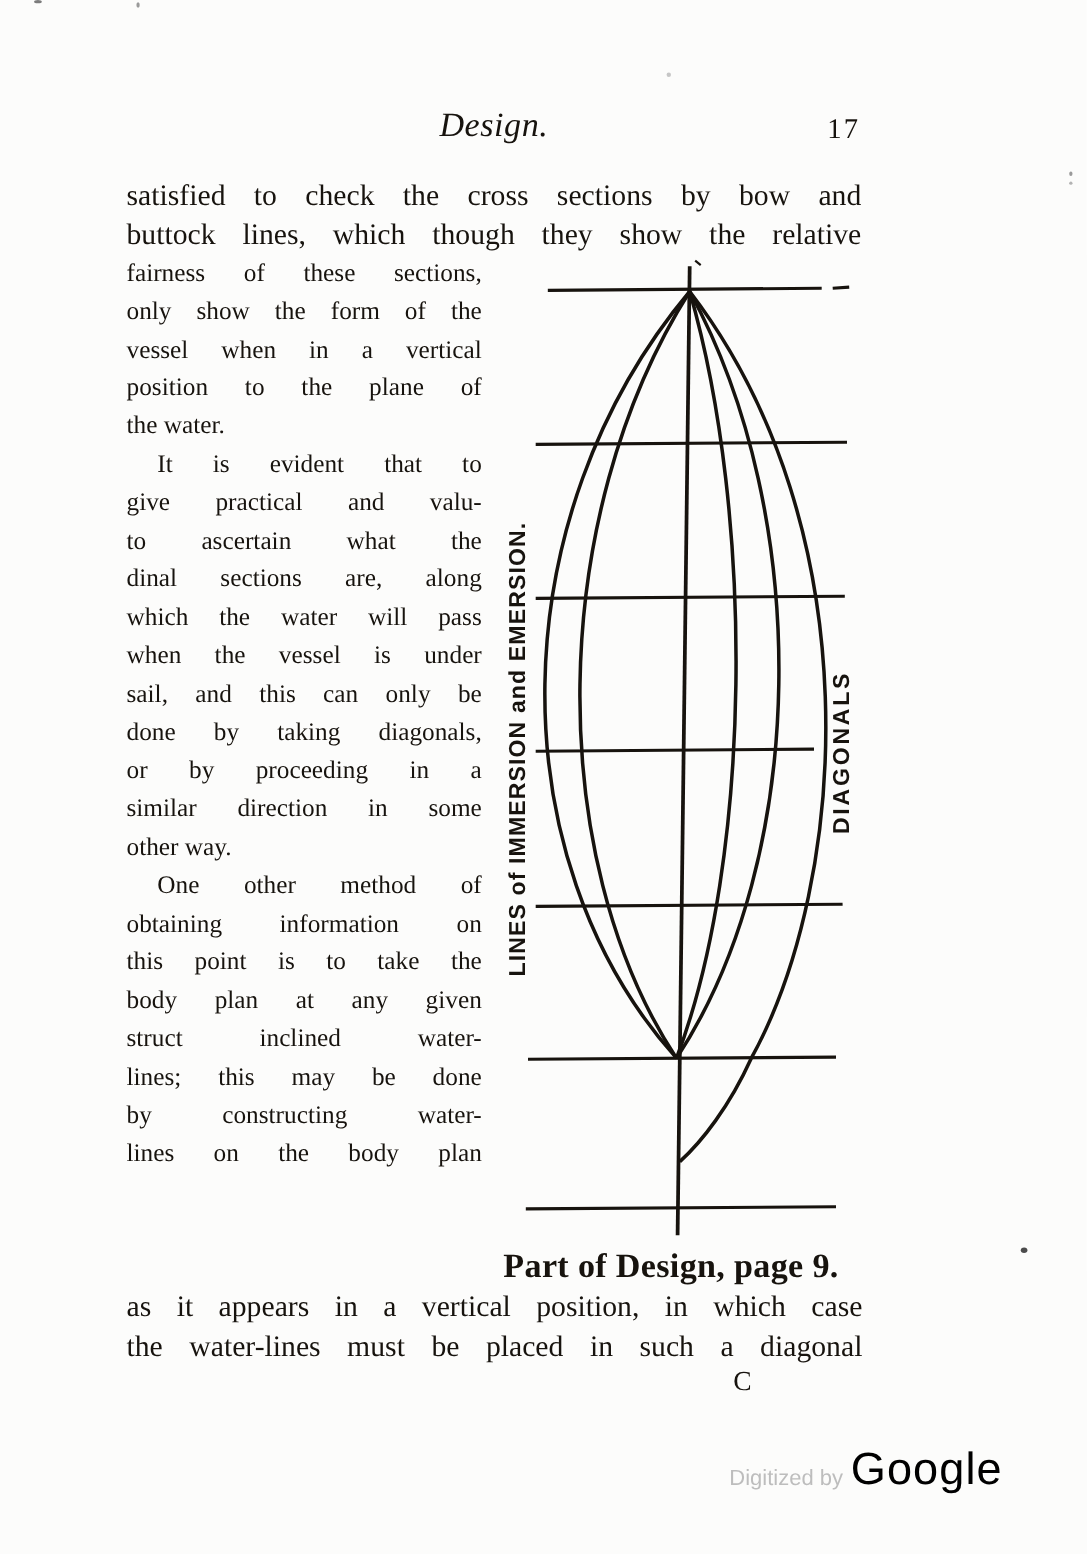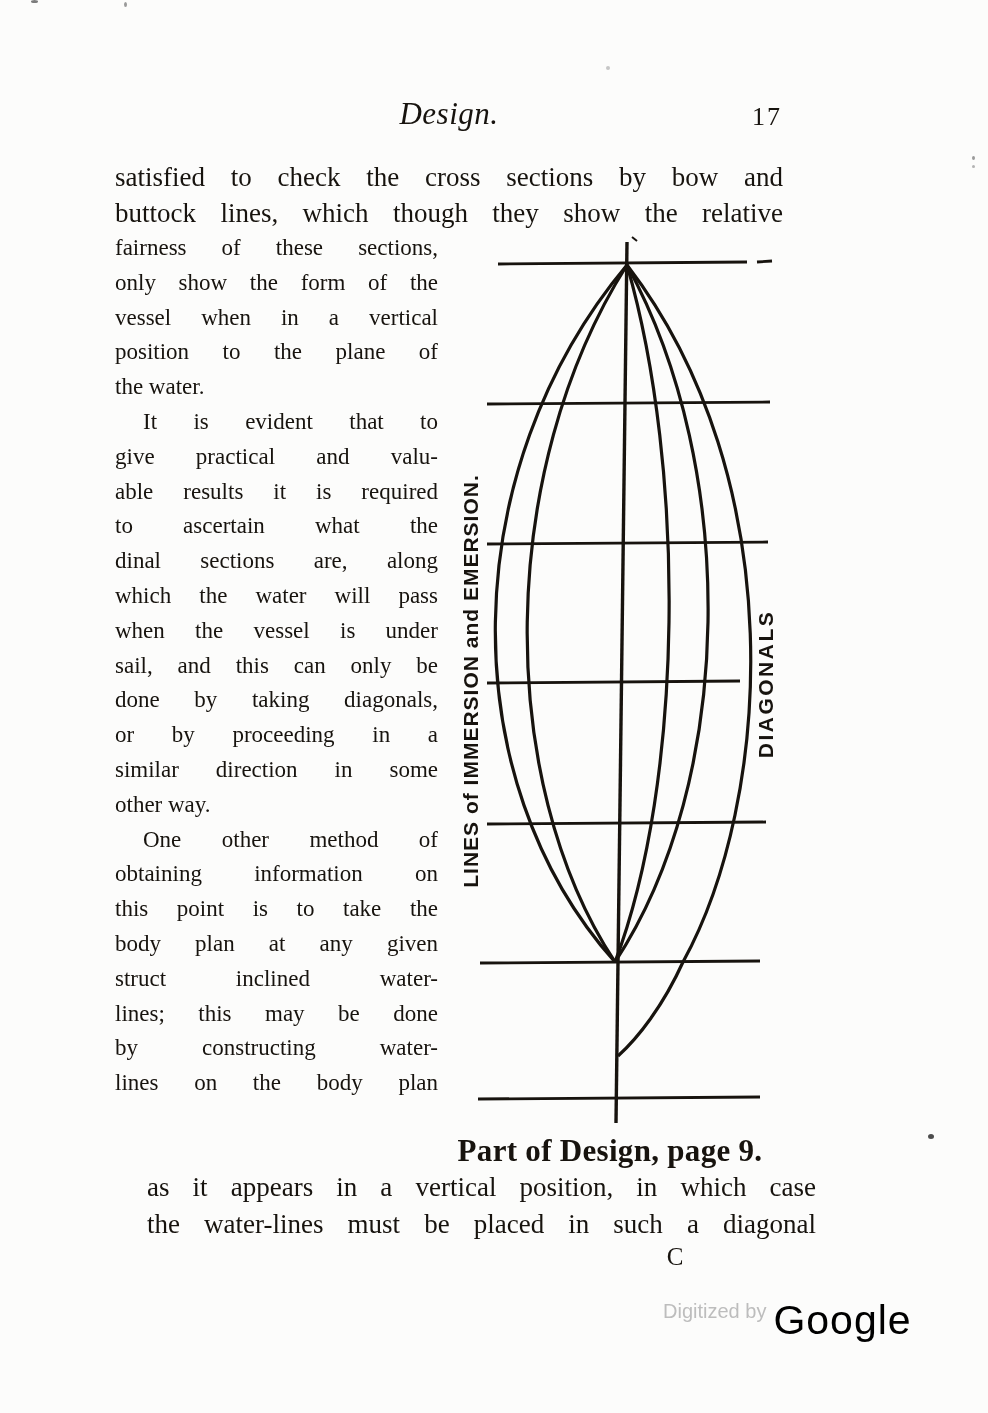--- a/index.html
+++ b/index.html
@@ -16,21 +16,21 @@
   .page-number{
     position:absolute;left:744px;top:102px;width:46px;text-align:center;
     font-size:26px;letter-spacing:2px;
   }
   
   .tline{text-align:justify;text-align-last:justify;text-justify:inter-word;}
   .tline.flush{text-align-last:left;}
   .tline.indent{text-indent:28px;}
   .full-lines{position:absolute;left:115px;width:668px;font-size:27px;line-height:36px;}
   #top-lines{top:159px;}
-  #bottom-lines{top:1169px;width:669px;line-height:36.5px;margin-left:32px;}
+  #bottom-lines{top:1169px;width:669px;line-height:36.5px;}
   #col-lines{
     position:absolute;left:115px;top:231px;width:323px;
     font-size:23px;line-height:34.8px;
   }
   
   .figure-svg{position:absolute;left:440px;top:228px;}
   .figure-svg path{fill:none;stroke:var(--ink,#17130e);}
   .figure-svg .h{stroke-width:2.8px;}
   .figure-svg .c{stroke-width:3.2px;}
   .figure-svg .mid{stroke-width:3.4px;}
@@ -45,21 +45,21 @@
   .figure-caption{
     position:absolute;left:455px;top:1133px;width:310px;text-align:center;
     font-size:31px;font-weight:bold;letter-spacing:.3px;
   }
   .signature-mark{
     position:absolute;left:658px;top:1243px;width:34px;text-align:center;font-size:25px;
   }
   
   .watermark{
     position:absolute;left:663px;top:1300px;height:56px;
-    display:flex;align-items:flex-start;gap:7px;
+    display:flex;align-items:flex-end;gap:7px;
     font-family:"Liberation Sans","DejaVu Sans",sans-serif;
   }
   .wm-prefix{font-size:20px;color:var(--wmgray,#bdbdbd);}
   .wm-brand{
     font-family:Liberation Sans, sans-serif;
     font-size:41px;color:#000000;letter-spacing:1px;line-height:1;
   }
   
   .speck{position:absolute;border-radius:50%;}
 </style>
@@ -77,21 +77,20 @@
     </div>
 
   <div id="col-lines">
       <div class="tline">fairness of these sections,</div>
       <div class="tline">only show the form of the</div>
       <div class="tline">vessel when in a vertical</div>
       <div class="tline">position to the plane of</div>
       <div class="tline flush">the water.</div>
       <div class="tline indent">It is evident that to</div>
       <div class="tline">give practical and valu-</div>
-      <div class="tline">able results it is required</div>
       <div class="tline">to ascertain what the</div>
       <div class="tline">dinal sections are, along</div>
       <div class="tline">which the water will pass</div>
       <div class="tline">when the vessel is under</div>
       <div class="tline">sail, and this can only be</div>
       <div class="tline">done by taking diagonals,</div>
       <div class="tline">or by proceeding in a</div>
       <div class="tline">similar direction in some</div>
       <div class="tline flush">other way.</div>
       <div class="tline indent">One other method of</div>

